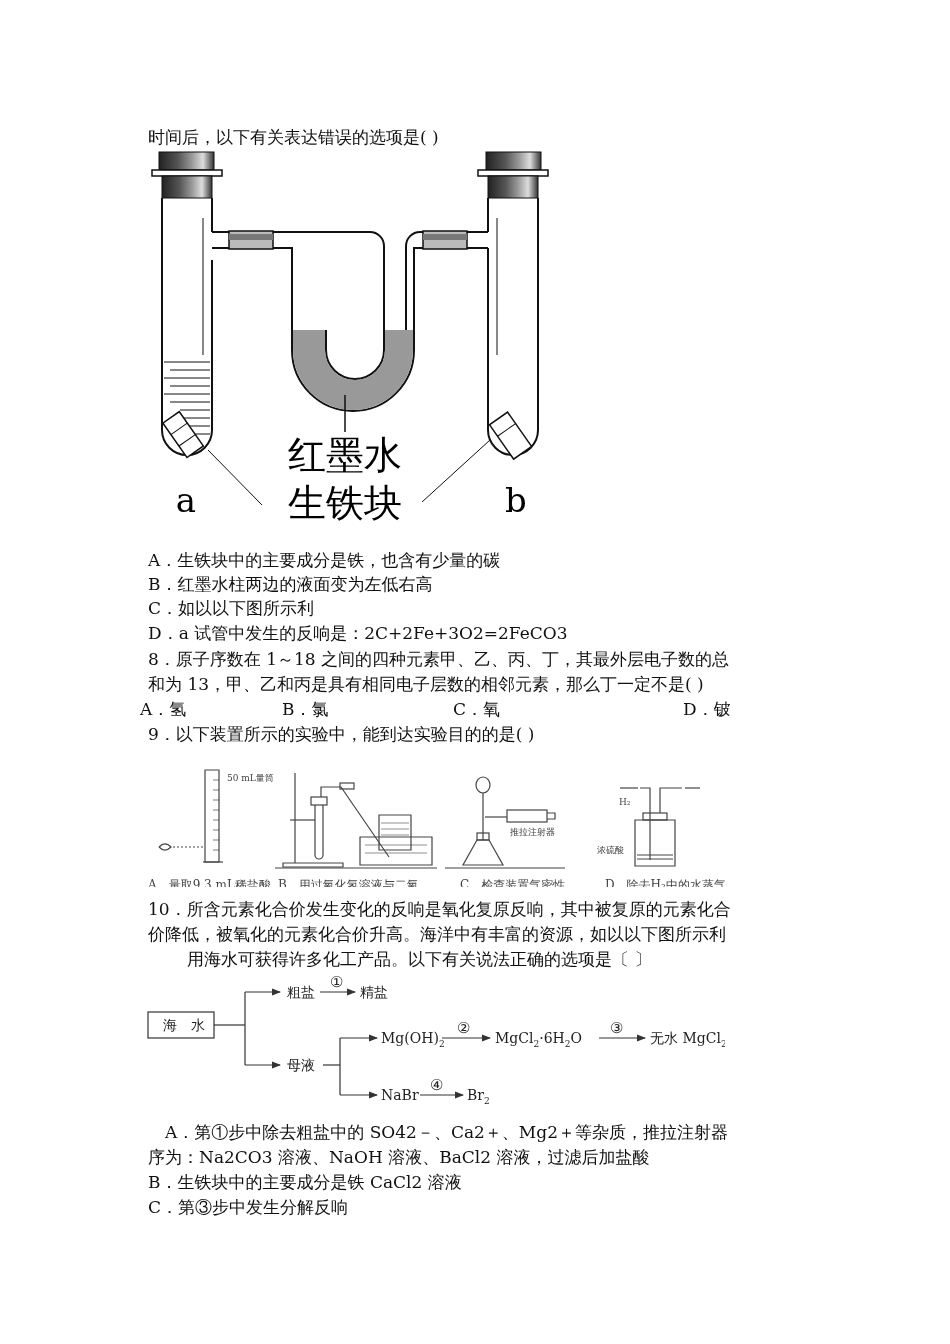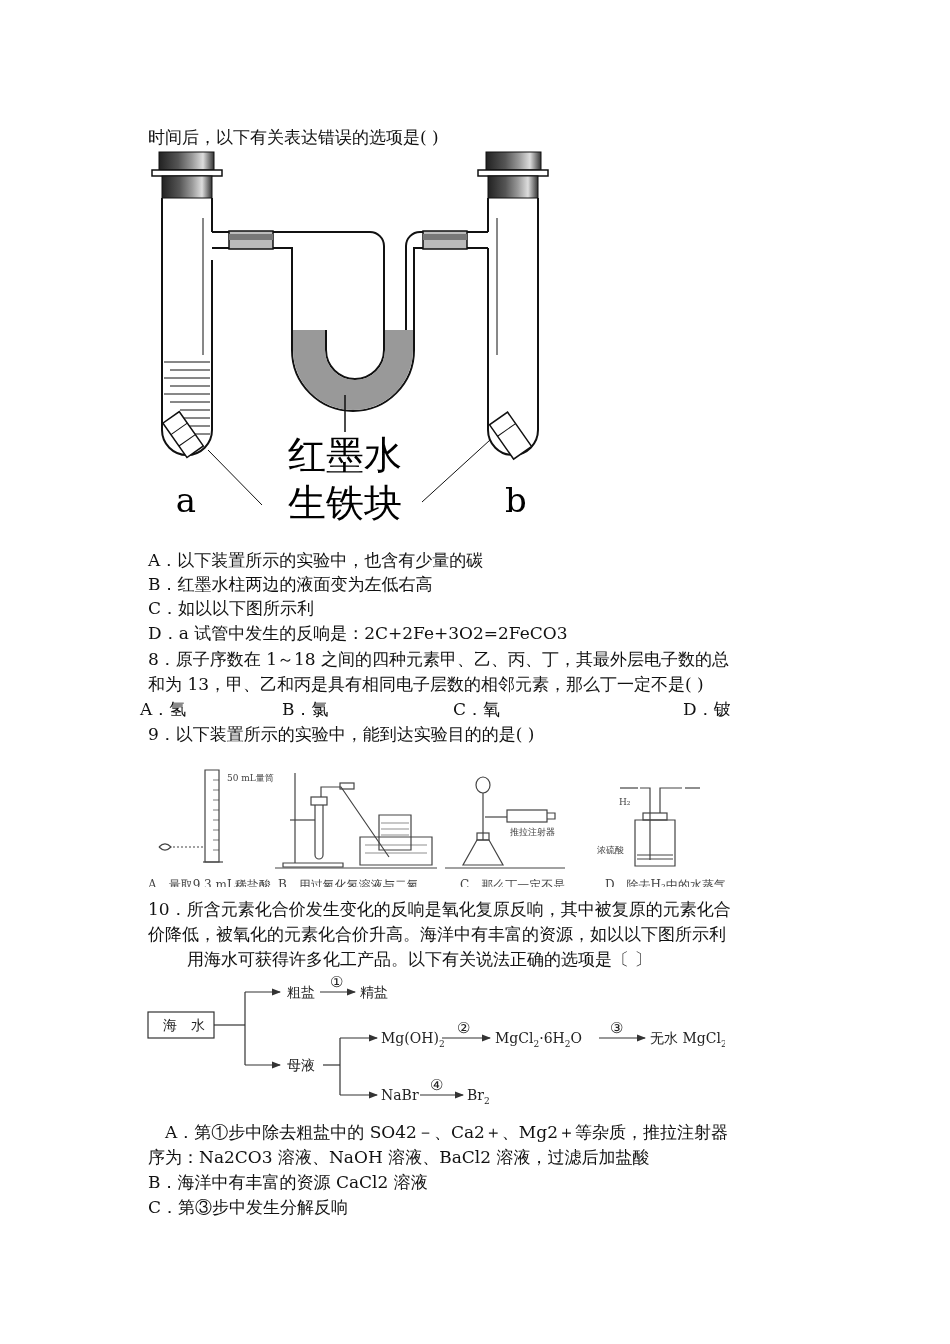--- a/index.html
+++ b/index.html
@@ -81,21 +81,21 @@
     <line x1="68" y1="300" x2="122" y2="355" stroke="#111" stroke-width="1"></line>
     <line x1="350" y1="290" x2="282" y2="352" stroke="#111" stroke-width="1"></line>
 
     <text x="205" y="318" font-size="38" text-anchor="middle">红墨水</text>
     <text x="205" y="366" font-size="38" text-anchor="middle">生铁块</text>
     <text x="46" y="362" font-size="34" text-anchor="middle">a</text>
     <text x="376" y="362" font-size="34" text-anchor="middle">b</text>
   </svg>
 </div>
 
-<div class="line" style="top:548px;">A．以下装置所示的实验中，也含有少量的碳</div>
+<div class="line" style="top:548px;">A．生铁块中的主要成分是铁，也含有少量的碳</div>
 <div class="line" style="top:572px;">B．红墨水柱两边的液面变为左低右高</div>
 <div class="line" style="top:596px;">C．如以以下图所示利</div>
 <div class="line" style="top:621px;">D．a 试管中发生的反响是：2C+2Fe+3O2=2FeCO3</div>
 
 <div class="line" style="top:647px;"> 8．原子序数在 1～18 之间的四种元素甲、乙、丙、丁，其最外层电子数的总</div>
 <div class="line" style="top:672px;">和为 13，甲、乙和丙是具有相同电子层数的相邻元素，那么丁一定不是(        )</div>
 <div class="line" style="top:697px;left:140px;">A．氢</div>
 <div class="line" style="top:697px;left:282px;">B．氯</div>
 <div class="line" style="top:697px;left:453px;">C．氧</div>
 <div class="line" style="top:697px;left:683px;">D．铍</div>
@@ -158,21 +158,21 @@
       <line x1="492" y1="94" x2="528" y2="94"></line>
     </g>
     <text x="82" y="16" font-size="9" fill="#444">50 mL量筒</text>
     <text x="365" y="70" font-size="9" fill="#444">推拉注射器</text>
     <text x="474" y="40" font-size="9" fill="#444">H₂</text>
     <text x="452" y="88" font-size="9" fill="#444">浓硫酸</text>
   </svg>
 </div>
 <div class="cap" style="left:148px;top:879px;width:130px;">A　量取9.3 mL稀盐酸</div>
 <div class="cap" style="left:278px;top:879px;width:150px;">B　用过氧化氢溶液与二氧</div>
-<div class="cap" style="left:460px;top:879px;width:130px;">C　那么丁一定不是</div>
+<div class="cap" style="left:460px;top:879px;width:130px;">C　检查装置气密性</div>
 <div class="cap" style="left:605px;top:879px;width:120px;">D　除去H₂中的水蒸气</div>
 
 <div class="line" style="top:897px;">10．所含元素化合价发生变化的反响是氧化复原反响，其中被复原的元素化合</div>
 <div class="line" style="top:922px;">价降低，被氧化的元素化合价升高。海洋中有丰富的资源，如以以下图所示利</div>
 <div class="line" style="top:947px;margin-left:39px;">用海水可获得许多化工产品。以下有关说法正确的选项是〔        〕</div>
 
 <div class="fig" style="left:145px;top:975px;width:580px;height:135px;">
   <svg width="580" height="135" viewBox="0 0 580 135">
     <defs>
       <marker id="ar" markerWidth="8" markerHeight="6" refX="7" refY="3" orient="auto">
@@ -207,14 +207,14 @@
       <text x="185" y="12" font-size="15">①</text>
       <text x="312" y="58" font-size="15">②</text>
       <text x="465" y="58" font-size="15">③</text>
       <text x="285" y="115" font-size="15">④</text>
     </g>
   </svg>
 </div>
 
 <div class="line" style="top:1120px;">　A．第①步中除去粗盐中的 SO42－、Ca2＋、Mg2＋等杂质，推拉注射器</div>
 <div class="line" style="top:1145px;">序为：Na2CO3 溶液、NaOH 溶液、BaCl2 溶液，过滤后加盐酸</div>
-<div class="line" style="top:1170px;">B．海洋中有丰富的资源 CaCl2 溶液</div>
+<div class="line" style="top:1170px;">B．生铁块中的主要成分是铁 CaCl2 溶液</div>
 <div class="line" style="top:1195px;">C．第③步中发生分解反响</div>
 
 </body></html>

